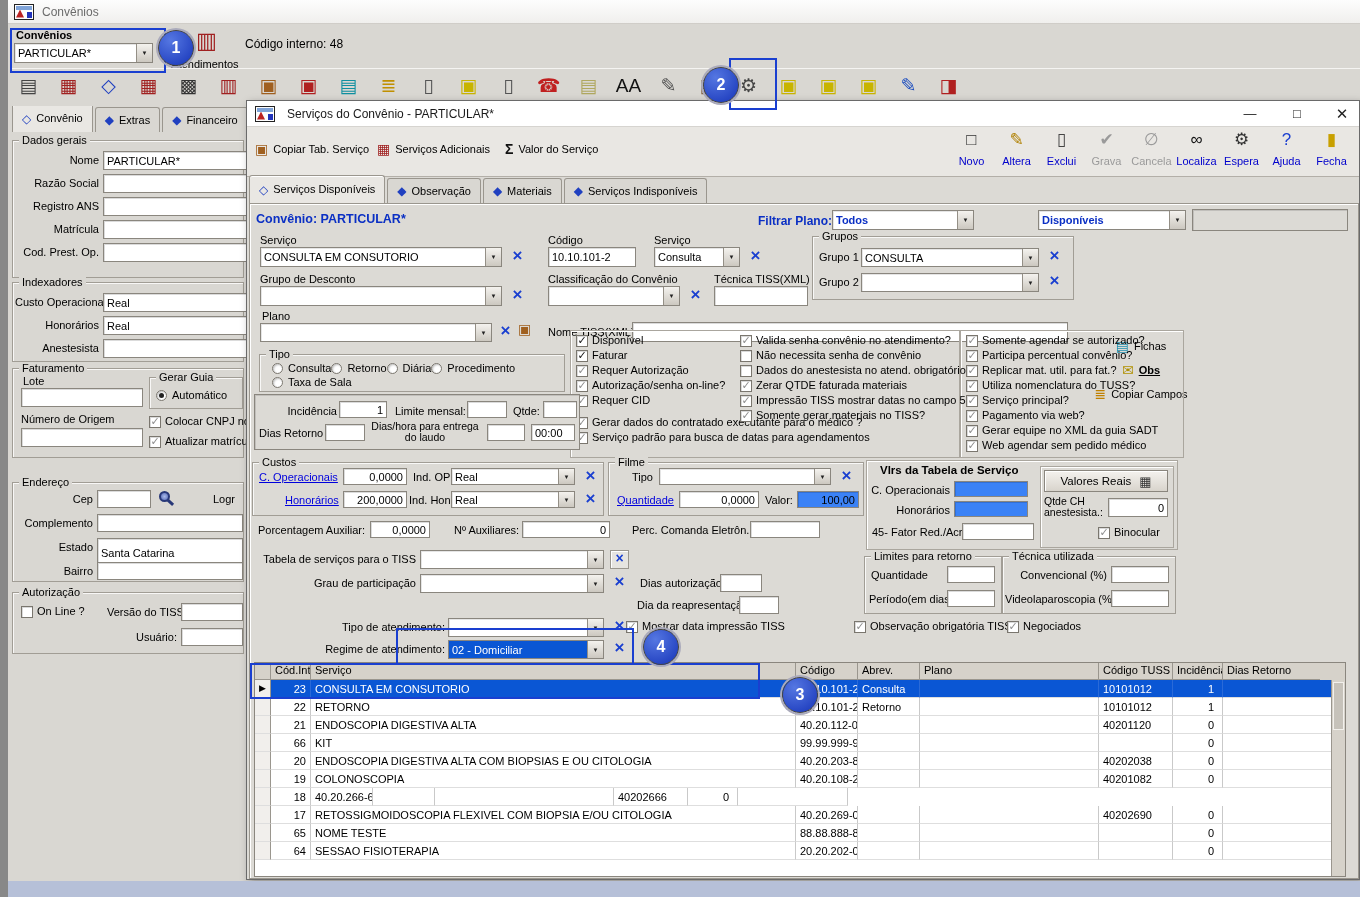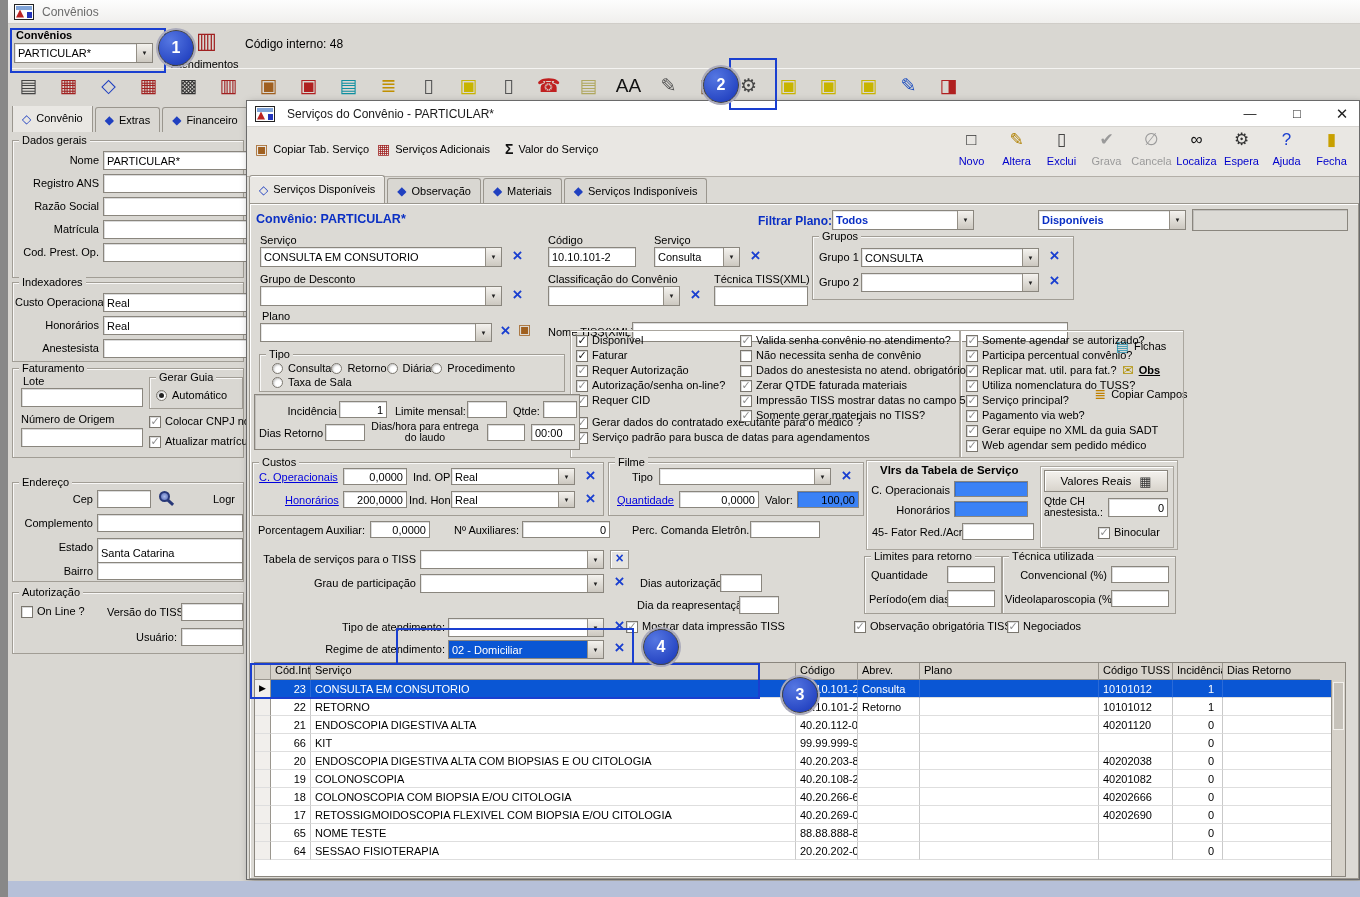--- a/index.html
+++ b/index.html
@@ -256,27 +256,27 @@
   <div class="gb" style="left:4px;top:140px;width:232px;height:138px;">
     <span class="gb-t">Dados gerais</span>
     <div class="abs" style="left:2px;top:8px;">
         <div class="lrow">
     <span class="lrow-label lbl">Nome</span>
     <span class="inp lrow-inp">
             <span>PARTICULAR*</span>
           </span>
   </div>
         <div class="lrow">
-    <span class="lrow-label lbl">Registro ANS</span>
+    <span class="lrow-label lbl">Razão Social</span>
     <span class="inp lrow-inp">
             <span></span>
           </span>
   </div>
         <div class="lrow">
-    <span class="lrow-label lbl">Razão Social</span>
+    <span class="lrow-label lbl">Registro ANS</span>
     <span class="inp lrow-inp">
             <span></span>
           </span>
   </div>
         <div class="lrow">
     <span class="lrow-label lbl">Matrícula</span>
     <span class="inp lrow-inp">
             <span></span>
           </span>
   </div>
@@ -897,21 +897,20 @@
     <span class="tc c-plano"></span>
     <span class="tc c-tuss">40201082</span>
     <span class="tc c-incid">0</span>
     <span class="tc c-dias"></span>
   </div>
             <div class="trow">
     <span class="tc c-marker">
                 <span class="marker">▶</span>
               </span>
     <span class="tc c-cod">18</span>
-    <span class="tc c-serv">COLONOSCOPIA COM BIOPSIA E/OU CITOLOGIA</span>
     <span class="tc c-codigo">40.20.266-6</span>
     <span class="tc c-abrev"></span>
     <span class="tc c-plano"></span>
     <span class="tc c-tuss">40202666</span>
     <span class="tc c-incid">0</span>
     <span class="tc c-dias"></span>
   </div>
             <div class="trow">
     <span class="tc c-marker">
                 <span class="marker">▶</span>

